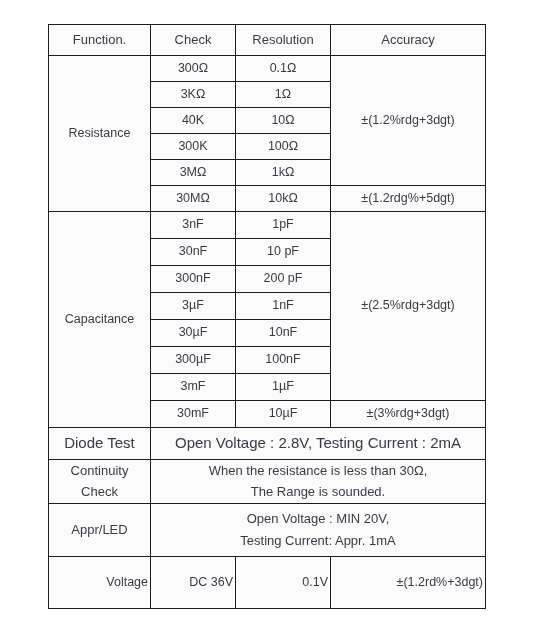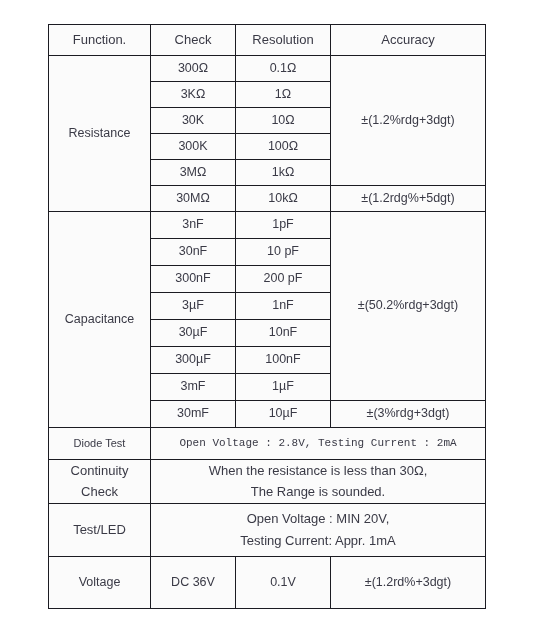--- a/index.html
+++ b/index.html
@@ -44,41 +44,41 @@
   col.c-func { width: 102px; }
   col.c-range { width: 85px; }
   col.c-res   { width: 95px; }
   col.c-acc   { width: 155px; }
 
   tr.hdr td { height: 30px; font-size: 13px; }
 
   tr.r-std td { height: 25px; margin-top: 48px; }
   tr.r-cap td { height: 26px; }
 
-  tr.r-diode td { height: 31px; font-size: 11px; }
+  tr.r-diode td { height: 31px; font-size: 15px; }
   tr.r-cont  td { height: 43px; font-size: 13px; }
   tr.r-zener td { height: 52px; font-size: 13px; }
-  tr.r-volt  td { height: 51px; }
+  tr.r-volt  td { height: 51px; text-align: right; }
 
   td.fn-label { font-size: 13px; }
 
   td.acc-merge { font-size: 13px; }
 
   .two-line { display: block; }
   .two-line span { display: block; }
   .two-line span:first-child { margin-bottom: 5px; }
 
   td.volt-acc {
     font-size: 13px;
     vertical-align: top;
     padding-top: 8px;
     margin-top: 32px;
   }
 
-  .nowrap { white-space: nowrap; font-family: Liberation Mono, monospace; }
+  .nowrap { white-space: nowrap; }
 </style>
 </head>
 <body>
 
 <div id="spec-wrap">
   <table class="spec">
     <colgroup>
       <col class="c-func">
         <col class="c-range">
         <col class="c-res">
@@ -97,42 +97,42 @@
         <td class="fn-label" rowspan="6">Resistance</td>
         <td>300Ω</td>
         <td>0.1Ω</td>
         <td class="acc-merge" rowspan="5">±(1.2%rdg+3dgt)</td>
       </tr>
       <tr class="r-std">
         <td>3KΩ</td>
         <td>1Ω</td>
       </tr>
       <tr class="r-std">
-        <td>30K</td>
+        <td>40K</td>
         <td>10Ω</td>
       </tr>
       <tr class="r-std">
         <td>300K</td>
         <td>100Ω</td>
       </tr>
       <tr class="r-std">
         <td>3MΩ</td>
         <td>1kΩ</td>
       </tr>
       <tr class="r-std">
         <td>30MΩ</td>
         <td>10kΩ</td>
         <td class="acc-merge">±(1.2rdg%+5dgt)</td>
       </tr>
 
       <tr class="r-cap">
         <td class="fn-label" rowspan="8">Capacitance</td>
         <td>3nF</td>
         <td>1pF</td>
-        <td class="acc-merge" rowspan="7">±(50.2%rdg+3dgt)</td>
+        <td class="acc-merge" rowspan="7">±(2.5%rdg+3dgt)</td>
       </tr>
       <tr class="r-cap">
         <td>30nF</td>
         <td>10 pF</td>
       </tr>
       <tr class="r-cap">
         <td>300nF</td>
         <td>200 pF</td>
       </tr>
       <tr class="r-cap">
@@ -171,21 +171,21 @@
         </td>
         <td colspan="3">
           <span class="two-line">
             <span>When the resistance is less than 30Ω,</span>
             <span>The Range is sounded.</span>
           </span>
         </td>
       </tr>
 
       <tr class="r-zener">
-        <td class="fn-label">Test/LED</td>
+        <td class="fn-label">Appr/LED</td>
         <td colspan="3">
           <span class="two-line">
             <span>Open Voltage :   MIN  20V,</span>
             <span>Testing Current:  Appr. 1mA</span>
           </span>
         </td>
       </tr>
 
       <tr class="r-volt">
         <td class="fn-label">Voltage</td>

